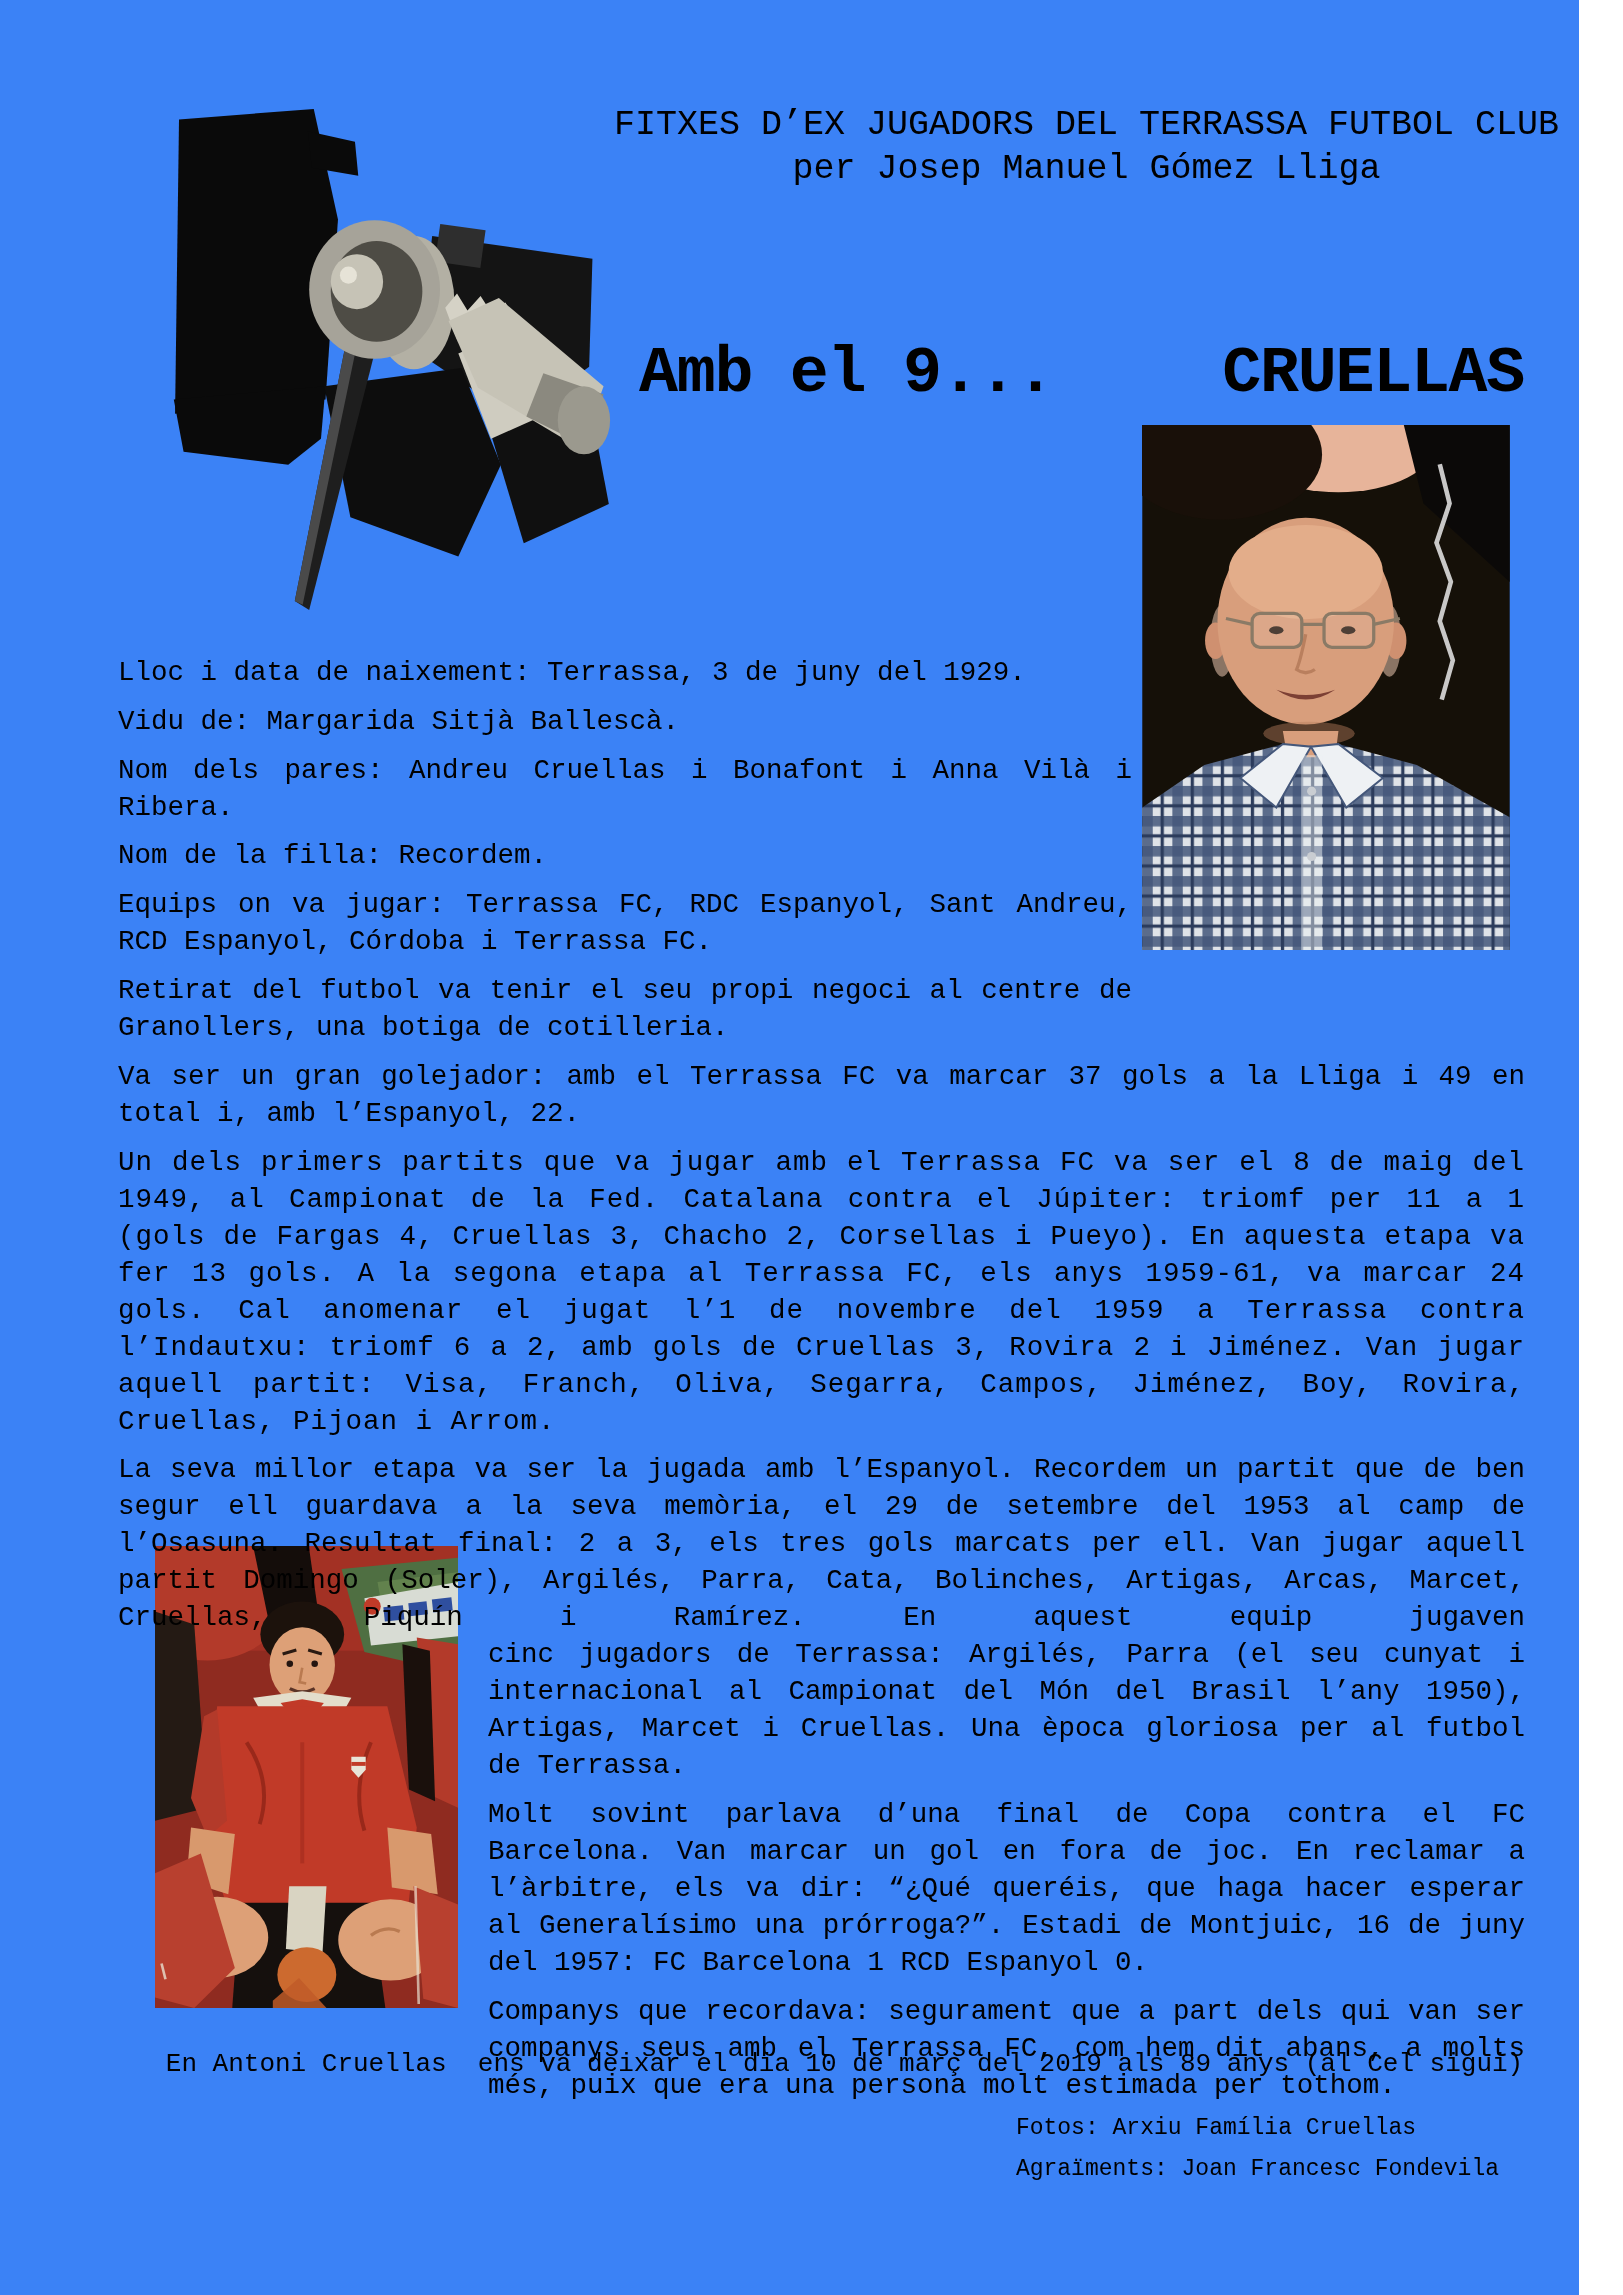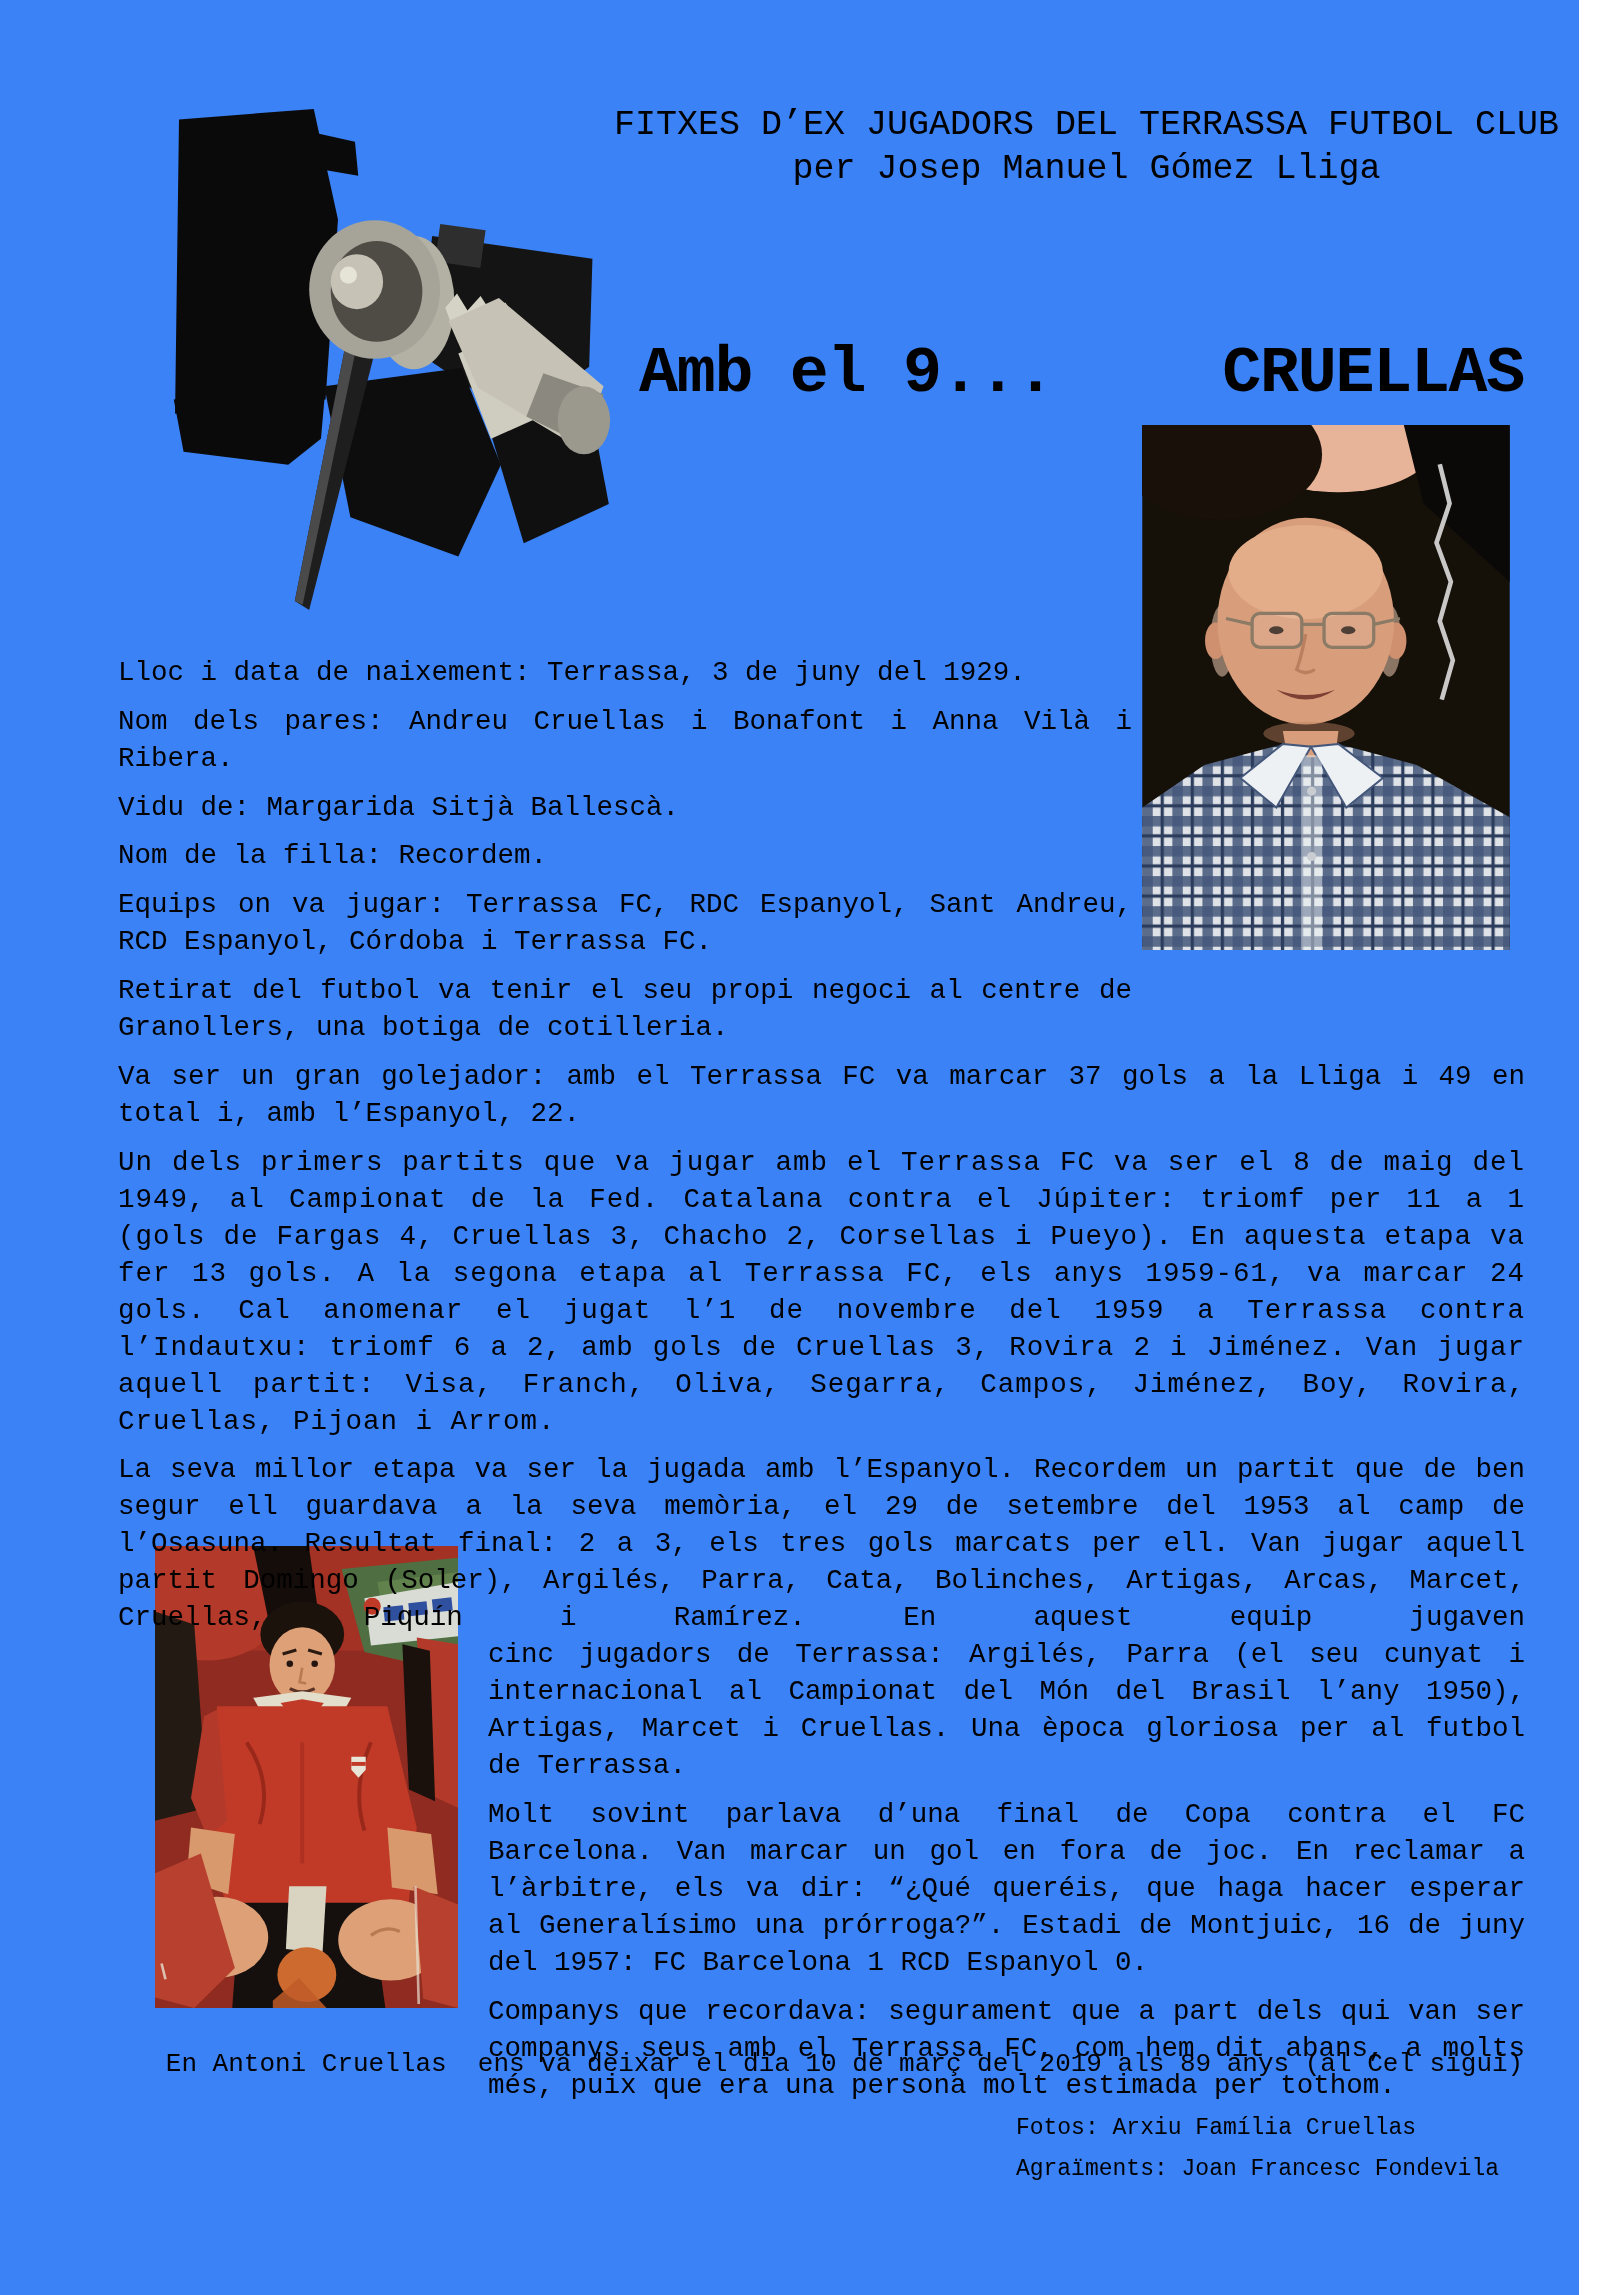--- a/index.html
+++ b/index.html
@@ -219,22 +219,22 @@
       <polygon points="395,520 463,548 463,706 410,692" fill="#b8402f"></polygon>
       <line x1="398" y1="520" x2="403" y2="700" stroke="#e8e0d0" stroke-width="4" opacity="0.7"></line>
       <line x1="10" y1="638" x2="16" y2="662" stroke="#e8e0d0" stroke-width="4" opacity="0.8"></line>
     </svg>
   </div>
 
   <main class="body-text">
     <div class="spacer-right"></div>
 
     <p class="field">Lloc i data de naixement: Terrassa, 3 de juny del 1929.</p>
+    <p class="field">Vidu de: Margarida Sitjà Ballescà.</p>
     <p class="field">Nom dels pares: Andreu Cruellas i Bonafont i Anna Vilà i Ribera.</p>
-    <p class="field">Vidu de: Margarida Sitjà Ballescà.</p>
     <p class="field">Nom de la filla: Recordem.</p>
     <p class="field">Equips on va jugar: Terrassa FC, RDC Espanyol, Sant Andreu, RCD Espanyol, Córdoba i Terrassa FC.</p>
 
     <p>Retirat del futbol va tenir el seu propi negoci al centre de Granollers, una botiga de cotilleria.</p>
     <p>Va ser un gran golejador: amb el Terrassa FC va marcar 37 gols a la Lliga i 49 en total i, amb l’Espanyol, 22.</p>
     <p class="p-long">Un dels primers partits que va jugar amb el Terrassa FC va ser el 8 de maig del 1949, al Campionat de la Fed. Catalana contra el Júpiter: triomf per 11 a 1 (gols de Fargas 4, Cruellas 3, Chacho 2, Corsellas i Pueyo). En aquesta etapa va fer 13 gols. A la segona etapa al Terrassa FC, els anys 1959-61, va marcar 24 gols. Cal anomenar el jugat l’1 de novembre del 1959 a Terrassa contra l’Indautxu: triomf 6 a 2, amb gols de Cruellas 3, Rovira 2 i Jiménez. Van jugar aquell partit: Visa, Franch, Oliva, Segarra, Campos, Jiménez, Boy, Rovira, Cruellas, Pijoan i Arrom.</p>
 
     <p class="force-just">La seva millor etapa va ser la jugada amb l’Espanyol. Recordem un partit que de ben segur ell guardava a la seva memòria, el 29 de setembre del 1953 al camp de l’Osasuna. Resultat final: 2 a 3, els tres gols marcats per ell. Van jugar aquell partit Domingo (Soler), Argilés, Parra, Cata, Bolinches, Artigas, Arcas, Marcet, Cruellas, Piquín i Ramírez. En aquest equip jugaven</p>
     <p><span class="spacer-left"></span><span>cinc jugadors de Terrassa: Argilés, Parra (el seu cunyat i internacional al Campionat del Món del Brasil l’any 1950), Artigas, Marcet i Cruellas. Una època gloriosa per al futbol de Terrassa.</span></p>
 

